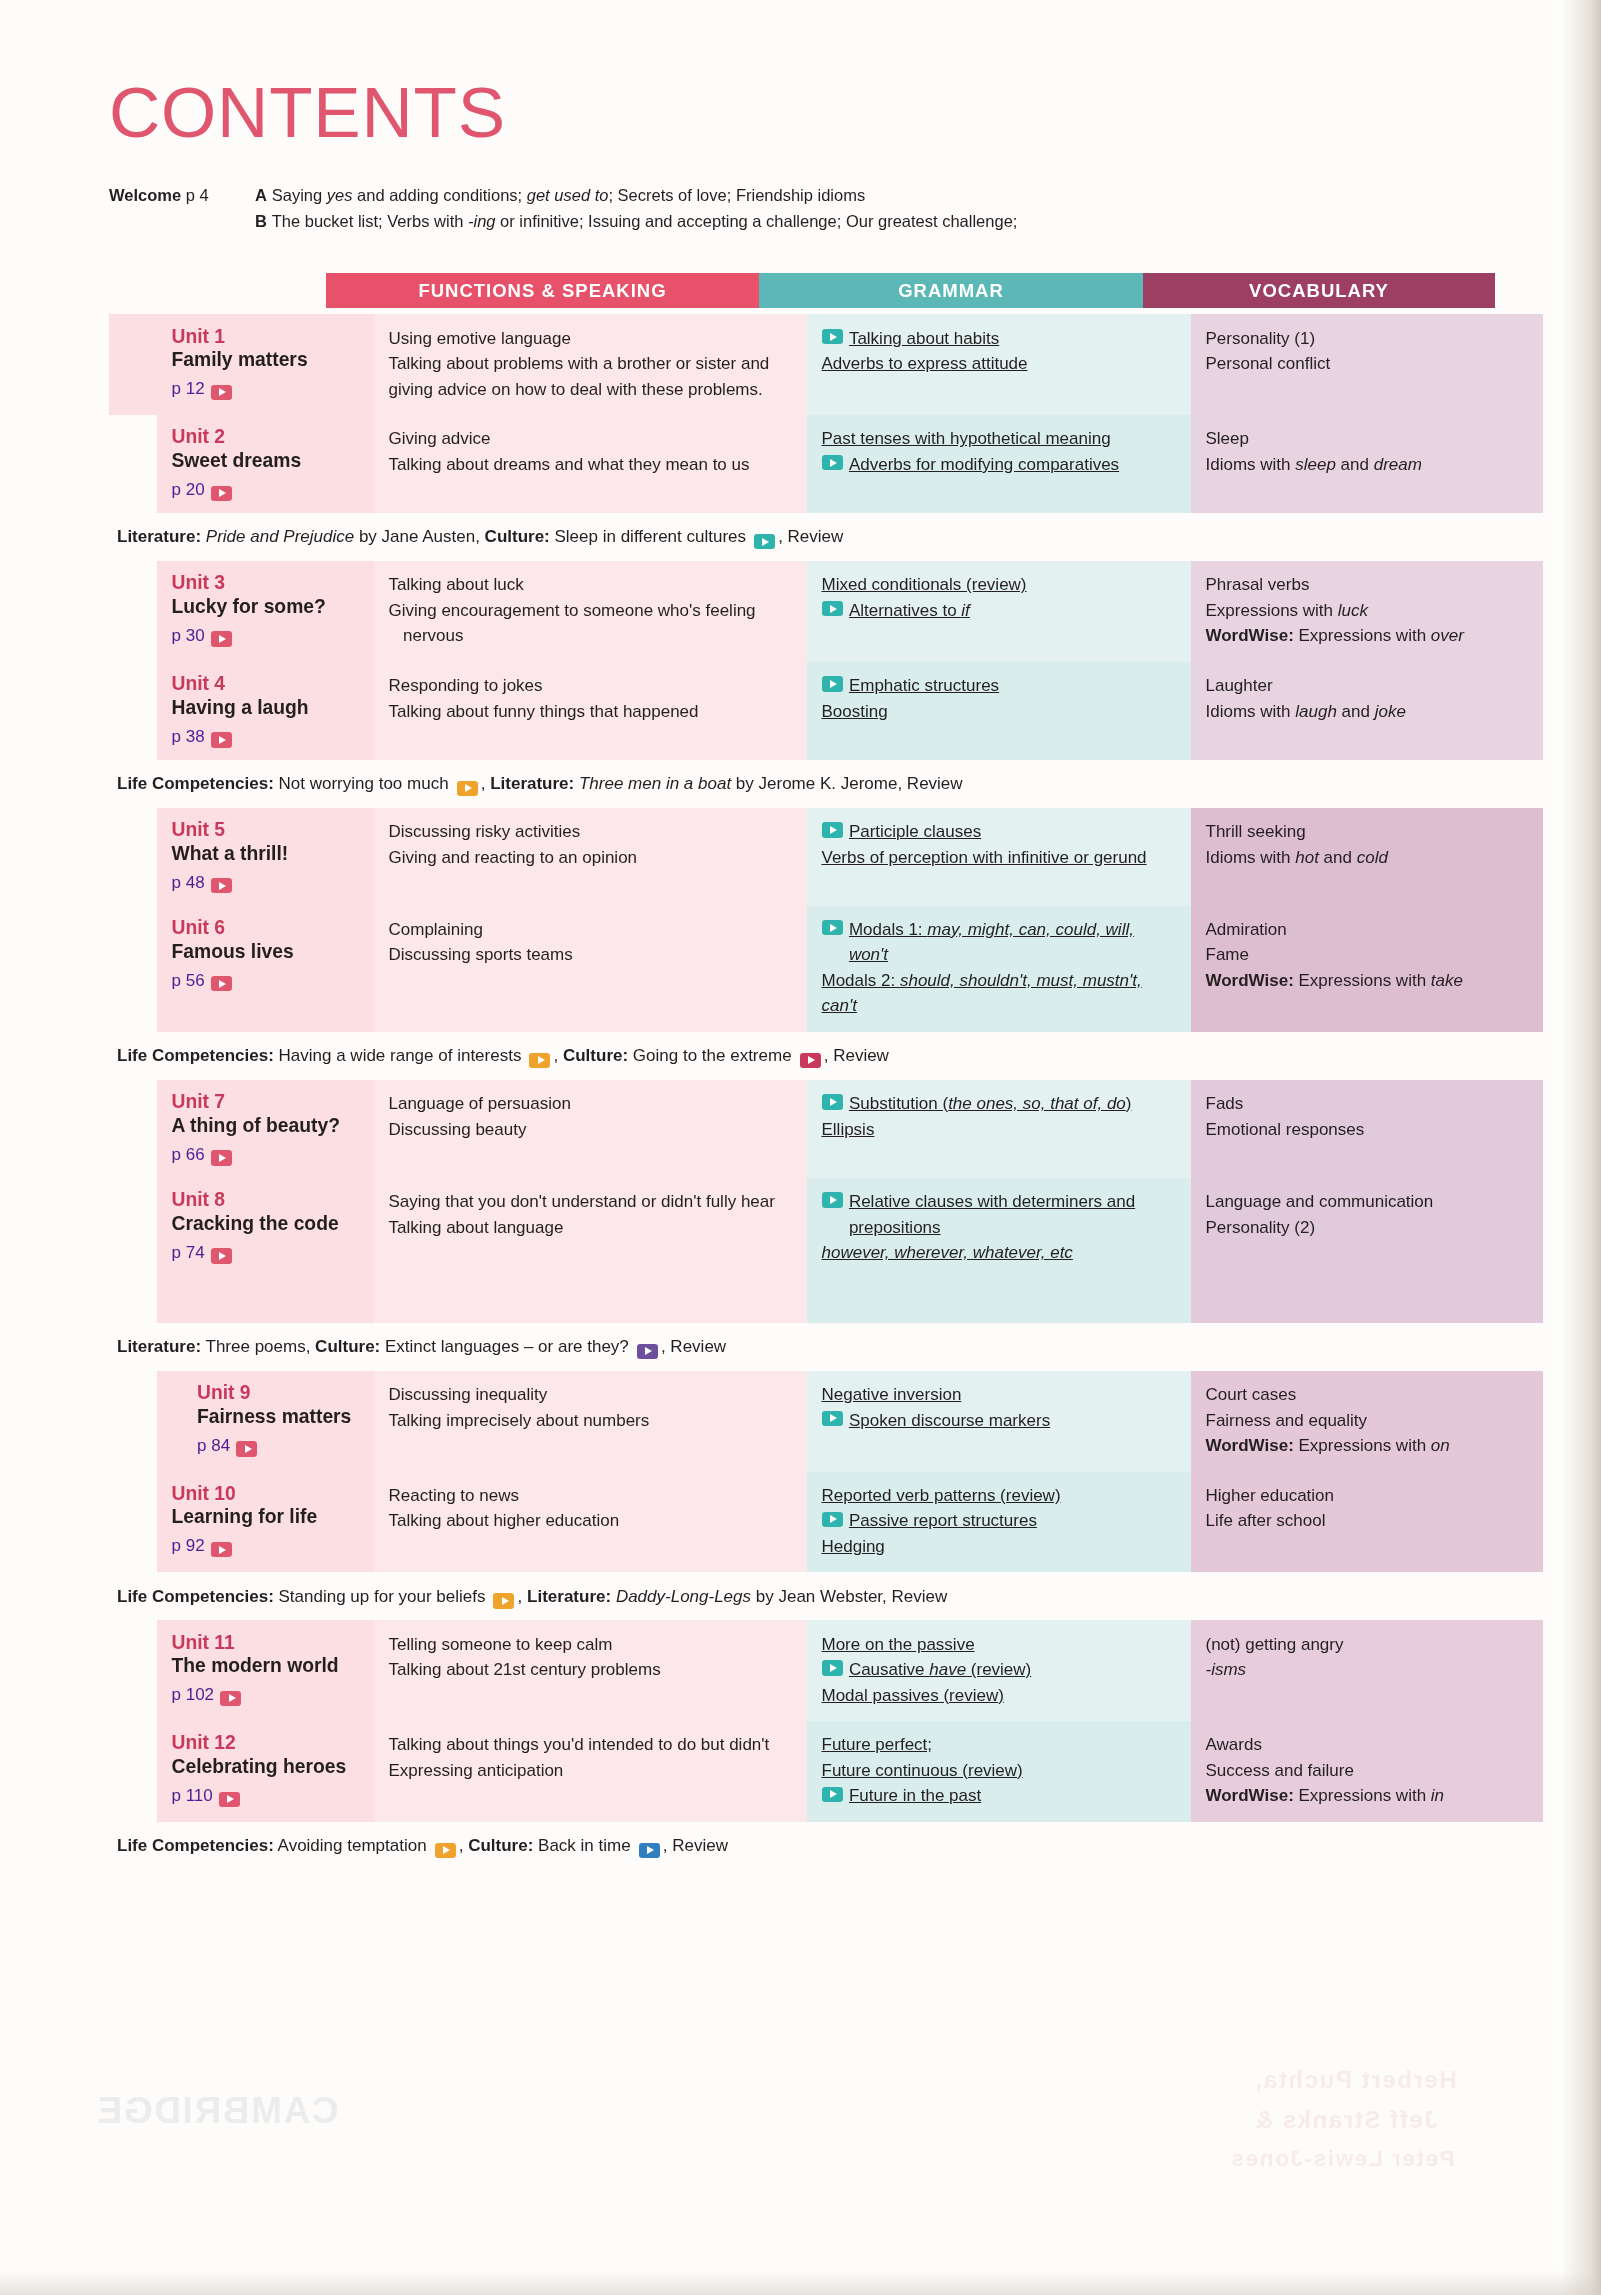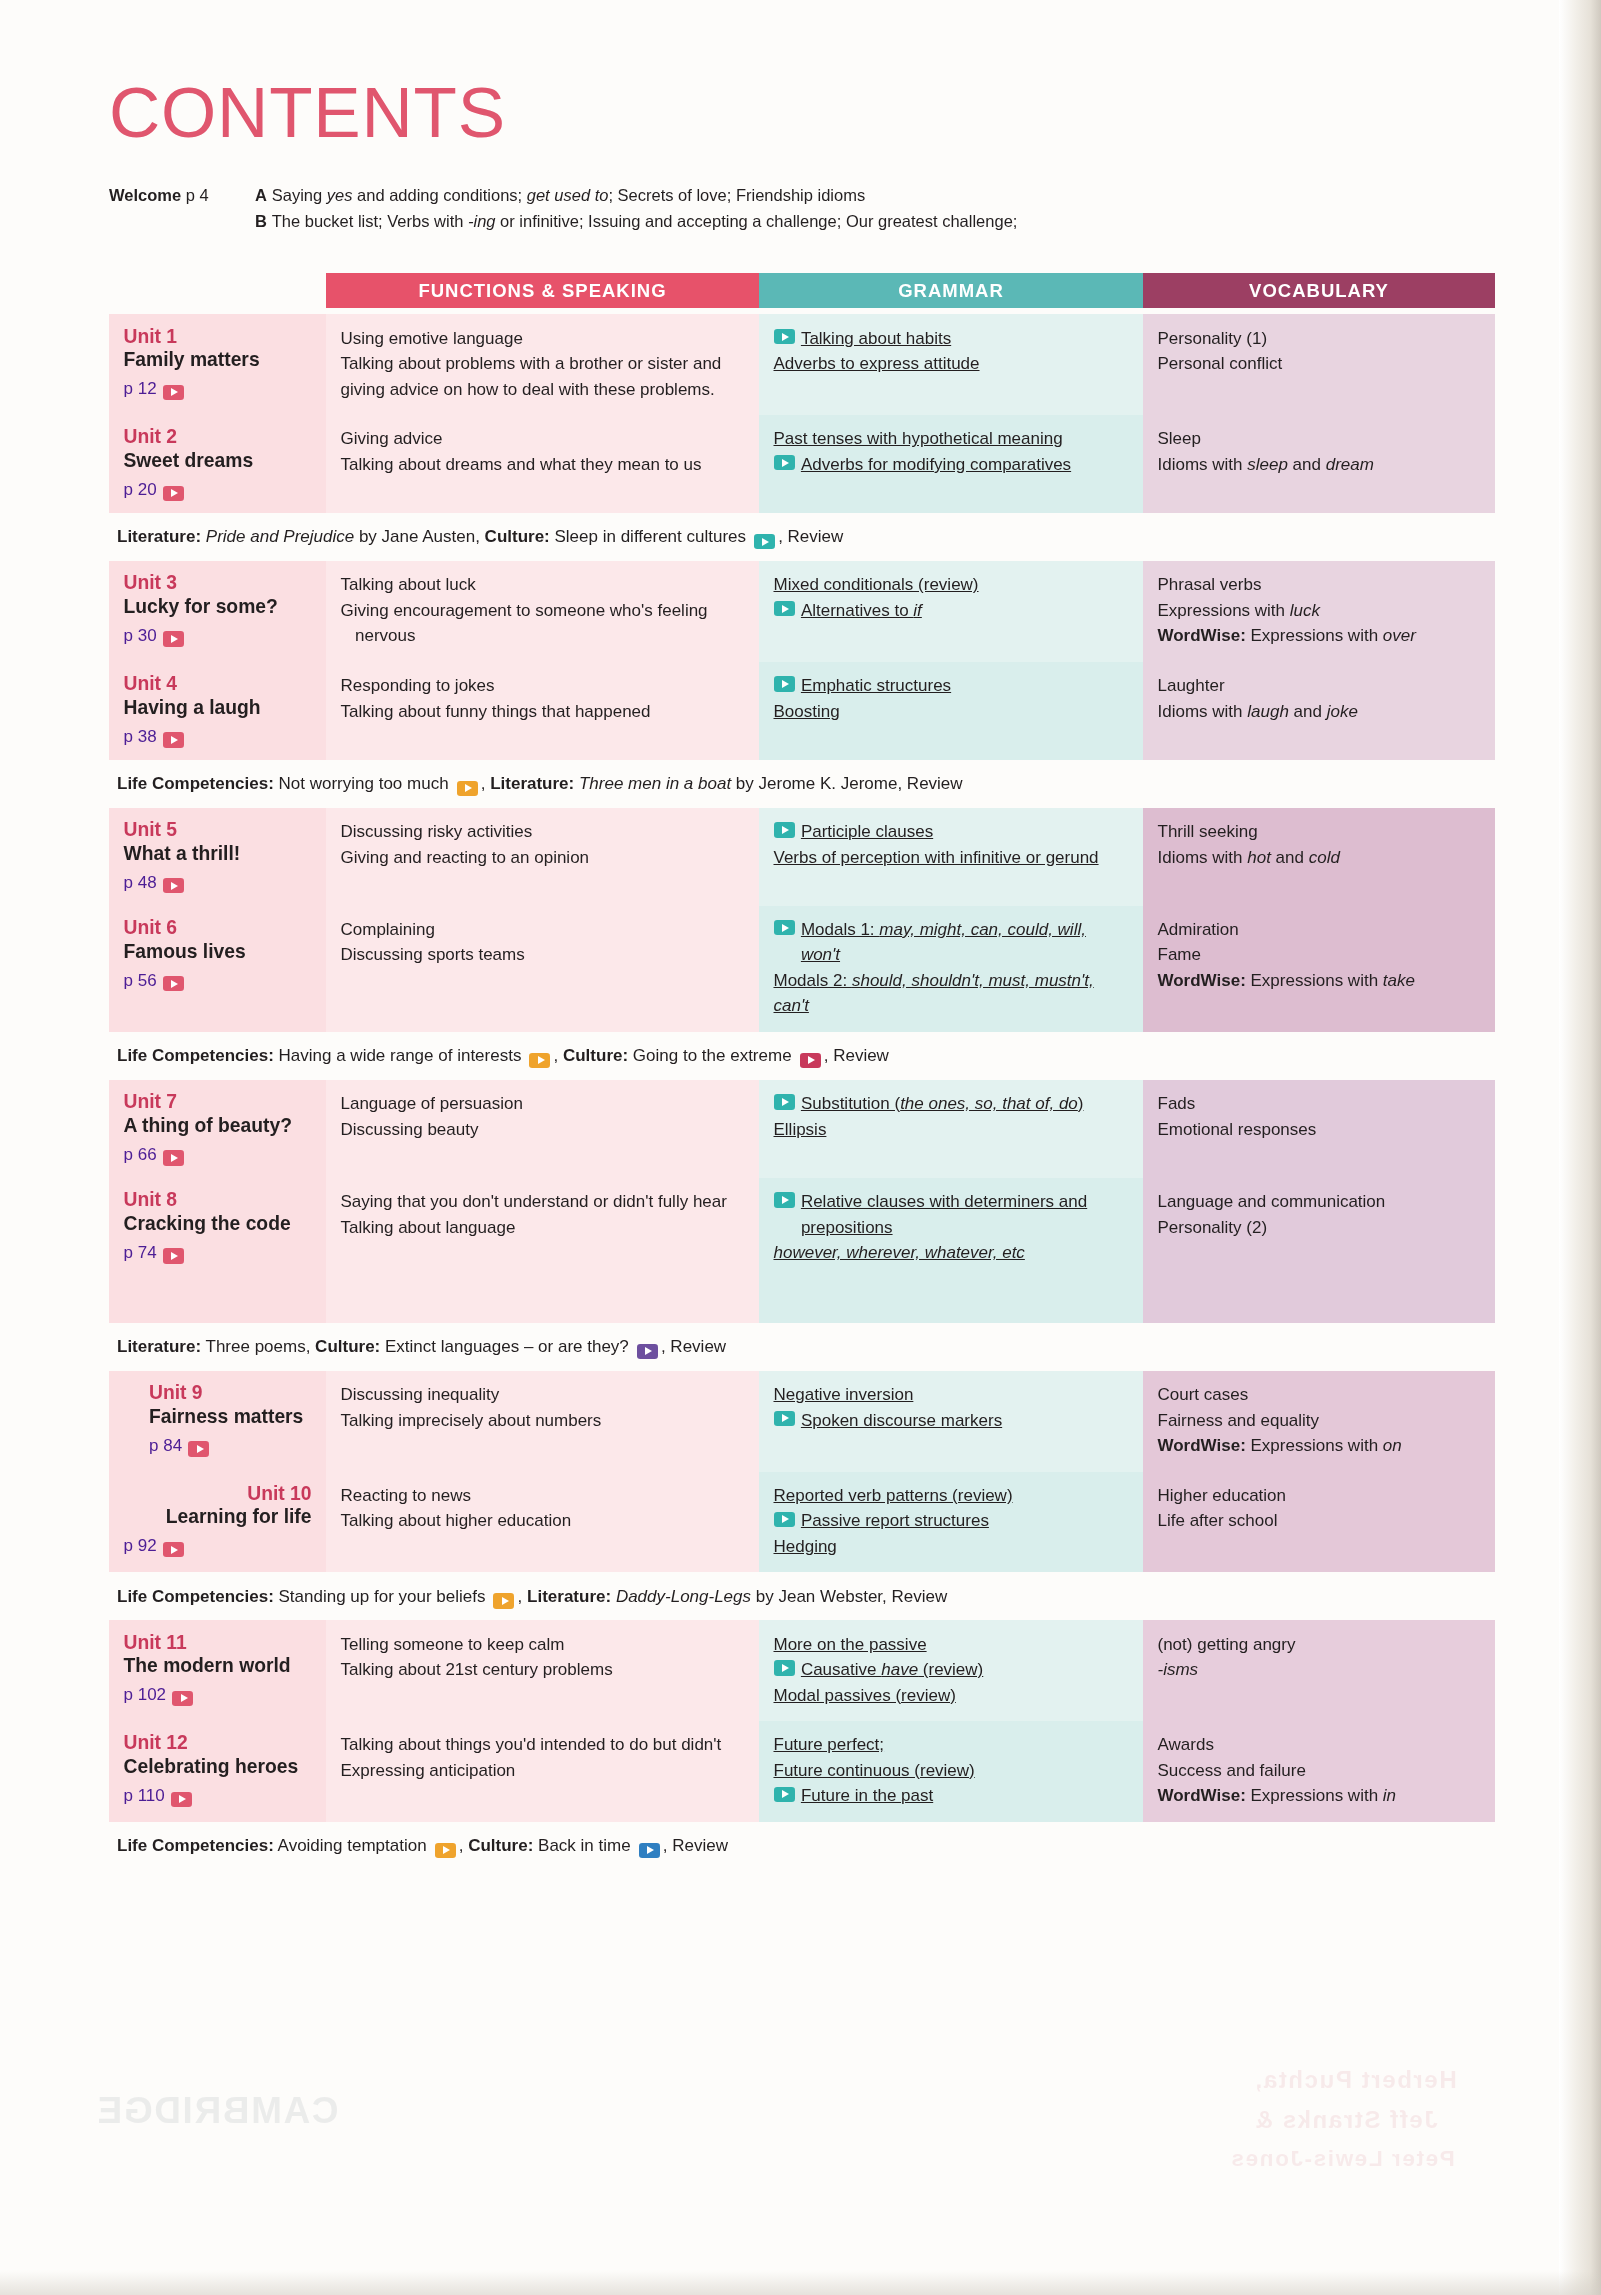--- a/index.html
+++ b/index.html
@@ -75,21 +75,21 @@
     color:#ffffff; font-weight:700; font-size: 18.5px; letter-spacing: 1px;
     display:flex; align-items:center; justify-content:center;
   }
   .h-func { flex: 0 0 433px; background:#e7526a; }
   .h-gram { flex: 0 0 384px; background:#5bb8b6; }
   .h-vocab { flex: 0 0 352px; background:#9c3f63; }
 
   .block { margin-top: 6.4px; }
   .urow { display:flex; }
   .urow > div { padding: 11.3px 14.5px 13px 14.5px; }
-  .c-unit { flex: 0 0 217px; }
+  .c-unit { flex: 0 0 217px; margin-left: 48px; }
   .c-func { flex: 0 0 433px; }
   .c-gram { flex: 0 0 384px; }
   .c-vocab { flex: 0 0 352px; }
   .unit-label { font-weight:700; font-size: 19.3px; color:#c8395b; }
   .unit-title { font-weight:700; font-size: 19.3px; color:#231f20; margin-top:1.6px; }
   .unit-page { margin-top: 8px; font-size: 17px; color:#4c1d95; display:flex; align-items:center; gap:6.4px; }
 
   .line { font-size: 17px; line-height: 1.5; display:block; }
   .line.ind { padding-left: 14.5px; text-indent: -14.5px; }
   .bold { font-weight: 700; }
@@ -441,21 +441,21 @@
             </div>
         </div>
         <div class="c-vocab" style="background:#e4c8d8;">
           <span class="line">Court cases</span>
           <span class="line">Fairness and equality</span>
           <span class="line"><span class="bold">WordWise:</span> Expressions with <em>on</em></span>
         </div>
       </div>
 
       <div class="urow">
-        <div class="c-unit" style="background:#fbdfe2;text-align:right;">
+        <div class="c-unit" style="background:#fbdfe2;">
           <div class="unit-label">Unit 10</div>
           <div class="unit-title">Learning for life</div>
           <div class="unit-page">
             <span>p 92</span>
             <span class="vicon pink"></span>
           </div>
         </div>
         <div class="c-func" style="background:#fce8ea;">
           <span class="line">Reacting to news</span>
           <span class="line">Talking about higher education</span>

